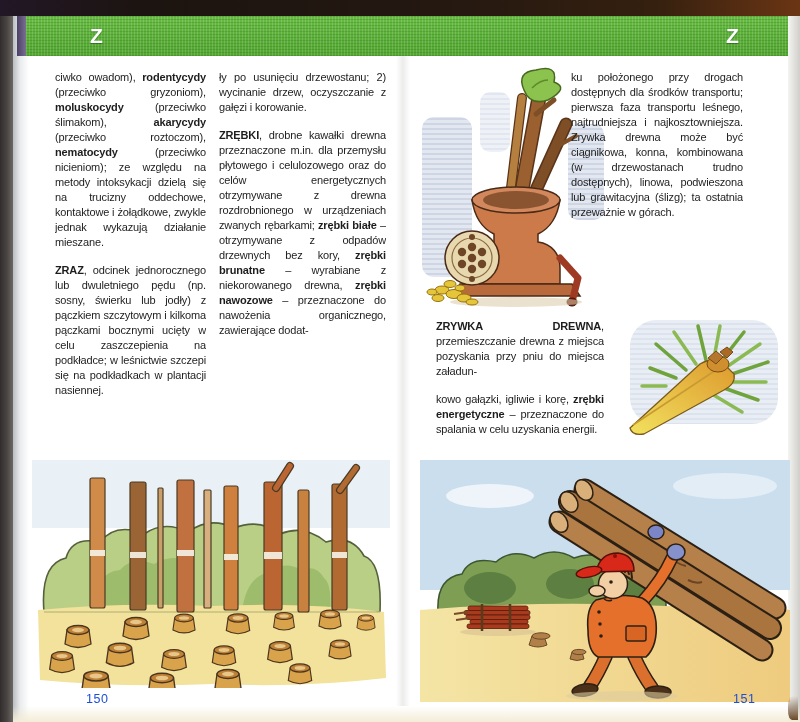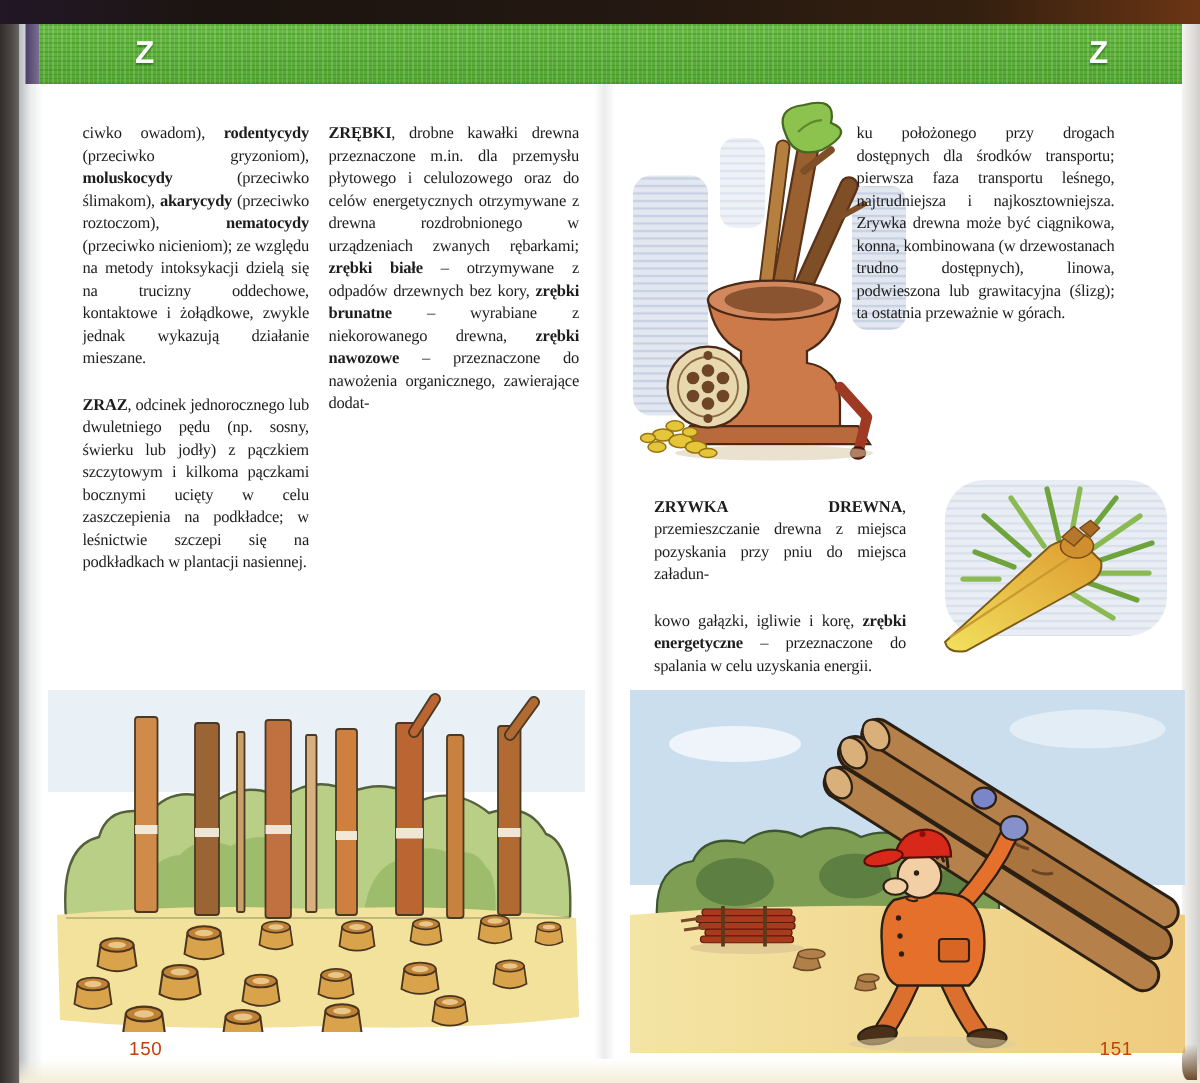--- a/index.html
+++ b/index.html
@@ -31,24 +31,24 @@
   .bar-purple{position:absolute;left:17px;top:16px;width:9px;height:40px;
     background:linear-gradient(90deg,#4a3e66,#7a6f92);}
   .index-letter{position:absolute;top:24px;color:#fff;font-weight:700;font-size:21px;
     text-shadow:0 1px 1px rgba(0,60,0,.45);}
   .index-letter.left{left:90px;}
   .index-letter.right{left:726px;}
 
   
   .text-col{position:absolute;text-align:justify;font-size:11px;line-height:15px;
     letter-spacing:-0.15px;color:#1d1d1d;overflow:hidden;}
-  .text-col p{margin:16px 0 13px;font-family:Liberation Serif, serif;}
+  .text-col p{margin:4px 0 13px;}
   .bold{font-weight:700;}
 
-  .page-number{position:absolute;font-size:12.5px;color:#c2410c;letter-spacing:.5px;}
+  .page-number{position:absolute;font-size:12.5px;color:#1d4ed8;letter-spacing:.5px;}
   .illus{position:absolute;}
 </style>
 </head>
 <body>
 
 <div id="book">
 
   <div class="edge-left"></div>
   <div class="page-edge-left"></div>
   <div class="edge-right"></div>
@@ -59,20 +59,21 @@
   <span class="index-letter left">Z</span>
   <span class="index-letter right">Z</span>
 
   <div class="spine-crease"></div>
 
   <div class="text-col" style="left:55px;top:66px;width:151px;height:394px;">
       <p><span>ciwko owadom), </span><span class="bold">rodentycydy</span><span> (przeciwko gryzoniom), </span><span class="bold">moluskocydy</span><span> (przeciwko ślimakom), </span><span class="bold">akarycydy</span><span> (przeciwko roztoczom), </span><span class="bold">nematocydy</span><span> (przeciwko nicieniom); ze względu na metody intoksykacji dzielą się na trucizny oddechowe, kontaktowe i żołądkowe, zwykle jednak wykazują działanie mieszane.</span></p>
       <p><span class="bold">ZRAZ</span><span>, odcinek jednorocznego lub dwuletniego pędu (np. sosny, świerku lub jodły) z pączkiem szczytowym i kilkoma pączkami bocznymi ucięty w celu zaszczepienia na podkładce; w leśnictwie szczepi się na podkładkach w plantacji nasiennej.</span></p>
     </div>
   <div class="text-col" style="left:219px;top:66px;width:167px;height:394px;">
+      <p><span>ły po usunięciu drzewostanu; 2) wycinanie drzew, oczyszczanie z gałęzi i korowanie.</span></p>
       <p><span class="bold">ZRĘBKI</span><span>, drobne kawałki drewna przeznaczone m.in. dla przemysłu płytowego i celulozowego oraz do celów energetycznych otrzymywane z drewna rozdrobnionego w urządzeniach zwanych rębarkami; </span><span class="bold">zrębki białe</span><span> – otrzymywane z odpadów drzewnych bez kory, </span><span class="bold">zrębki brunatne</span><span> – wyrabiane z niekorowanego drewna, </span><span class="bold">zrębki nawozowe</span><span> – przeznaczone do nawożenia organicznego, zawierające dodat-</span></p>
     </div>
 
   <svg class="illus" style="left:32px;top:460px;" width="358" height="228" viewBox="0 0 358 228">
     <defs>
       <g id="stump">
         <path d="M-11 0 L-13 14 Q0 21 13 14 L11 0 Z" fill="#d9a34b" stroke="#4a3520" stroke-width="1.3"></path>
         <ellipse cx="0" cy="0" rx="11" ry="4.5" fill="#bf8136" stroke="#4a3520" stroke-width="1.3"></ellipse>
         <ellipse cx="0" cy="0" rx="6" ry="2.2" fill="#e8c687"></ellipse>
       </g>

